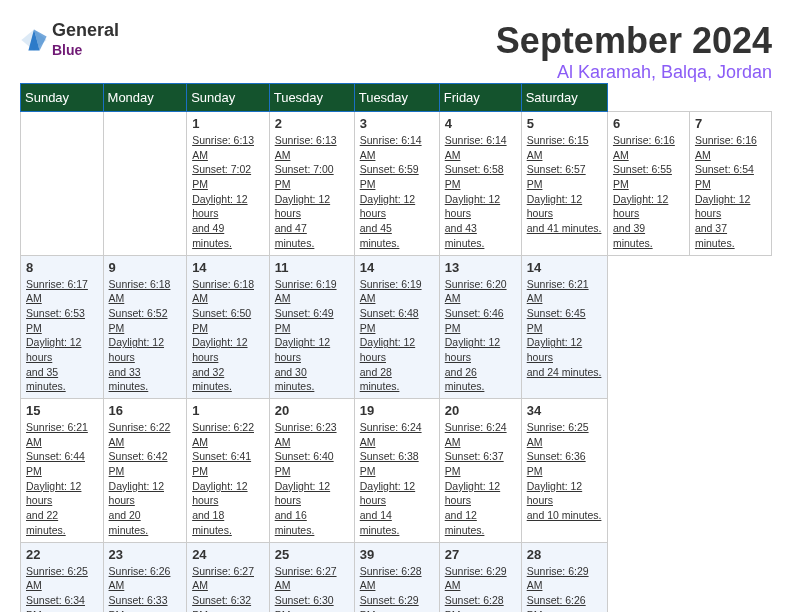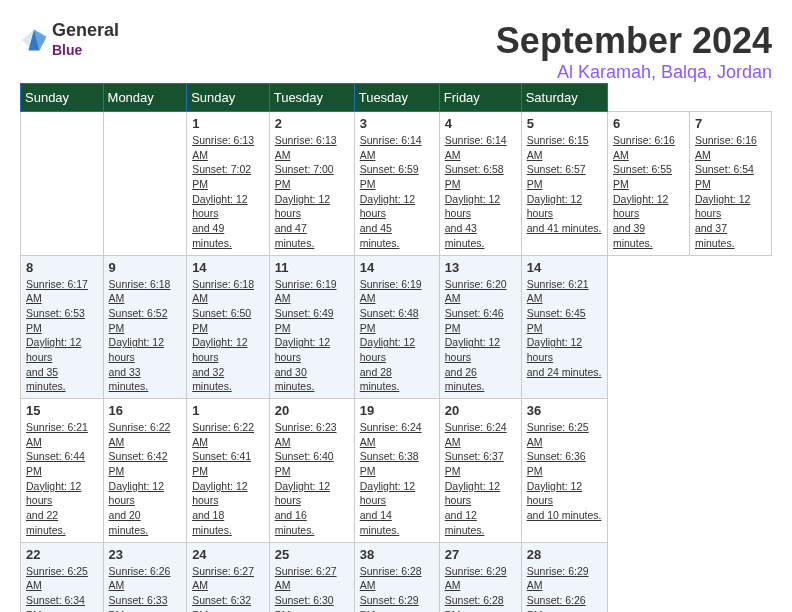--- a/index.html
+++ b/index.html
@@ -195,21 +195,21 @@
         </td>
         <td>
           <span class="day-num">19</span>
           <div class="day-info">Sunrise: 6:24 AM<br>Sunset: 6:38 PM<br>Daylight: 12 hours<br>and 14 minutes.</div>
         </td>
         <td>
           <span class="day-num">20</span>
           <div class="day-info">Sunrise: 6:24 AM<br>Sunset: 6:37 PM<br>Daylight: 12 hours<br>and 12 minutes.</div>
         </td>
         <td>
-          <span class="day-num">36</span>
+          <span class="day-num">34</span>
           <div class="day-info">Sunrise: 6:25 AM<br>Sunset: 6:36 PM<br>Daylight: 12 hours<br>and 10 minutes.</div>
         </td>
       </tr>
       <tr class="week-row">
         <td>
           <span class="day-num">22</span>
           <div class="day-info">Sunrise: 6:25 AM<br>Sunset: 6:34 PM<br>Daylight: 12 hours<br>and 8 minutes.</div>
         </td>
         <td>
           <span class="day-num">23</span>
@@ -217,21 +217,21 @@
         </td>
         <td>
           <span class="day-num">24</span>
           <div class="day-info">Sunrise: 6:27 AM<br>Sunset: 6:32 PM<br>Daylight: 12 hours<br>and 4 minutes.</div>
         </td>
         <td>
           <span class="day-num">25</span>
           <div class="day-info">Sunrise: 6:27 AM<br>Sunset: 6:30 PM<br>Daylight: 12 hours<br>and 3 minutes.</div>
         </td>
         <td>
-          <span class="day-num">38</span>
+          <span class="day-num">39</span>
           <div class="day-info">Sunrise: 6:28 AM<br>Sunset: 6:29 PM<br>Daylight: 12 hours<br>and 1 minute.</div>
         </td>
         <td>
           <span class="day-num">27</span>
           <div class="day-info">Sunrise: 6:29 AM<br>Sunset: 6:28 PM<br>Daylight: 11 hours<br>and 59 minutes.</div>
         </td>
         <td>
           <span class="day-num">28</span>
           <div class="day-info">Sunrise: 6:29 AM<br>Sunset: 6:26 PM<br>Daylight: 11 hours<br>and 57 minutes.</div>
         </td>

